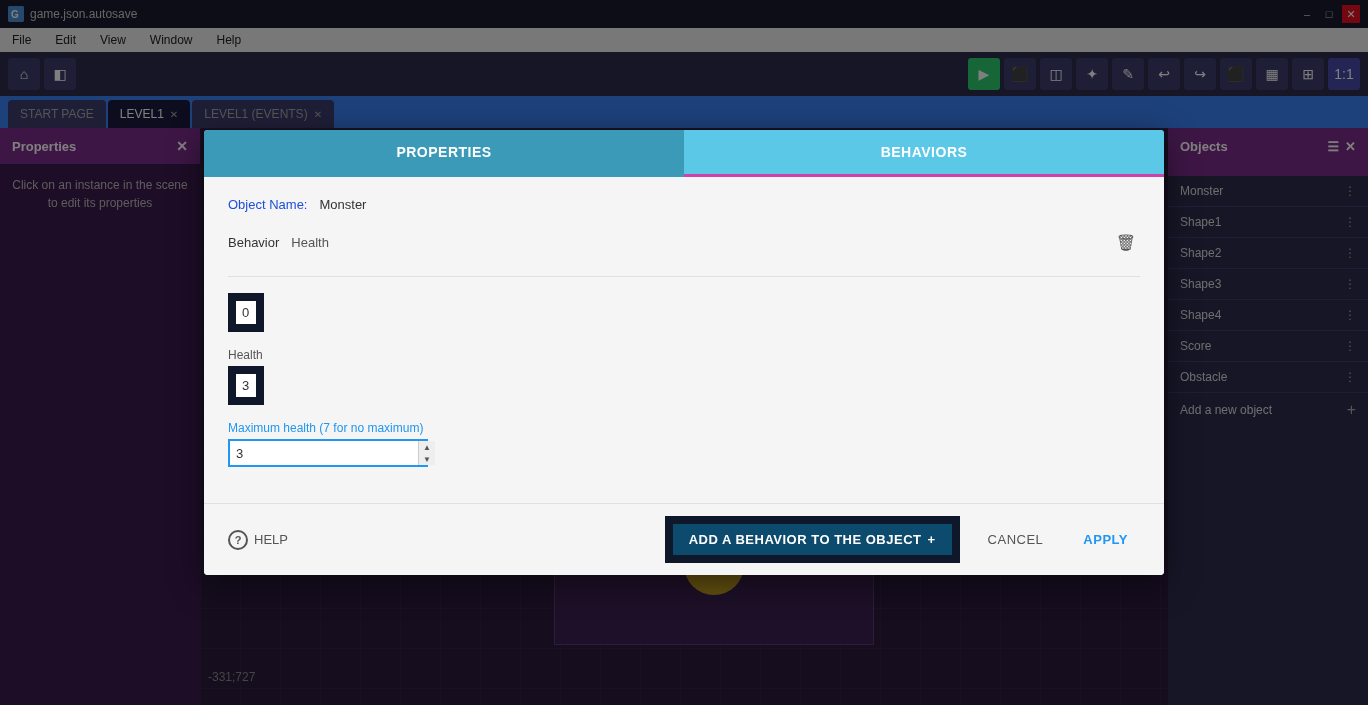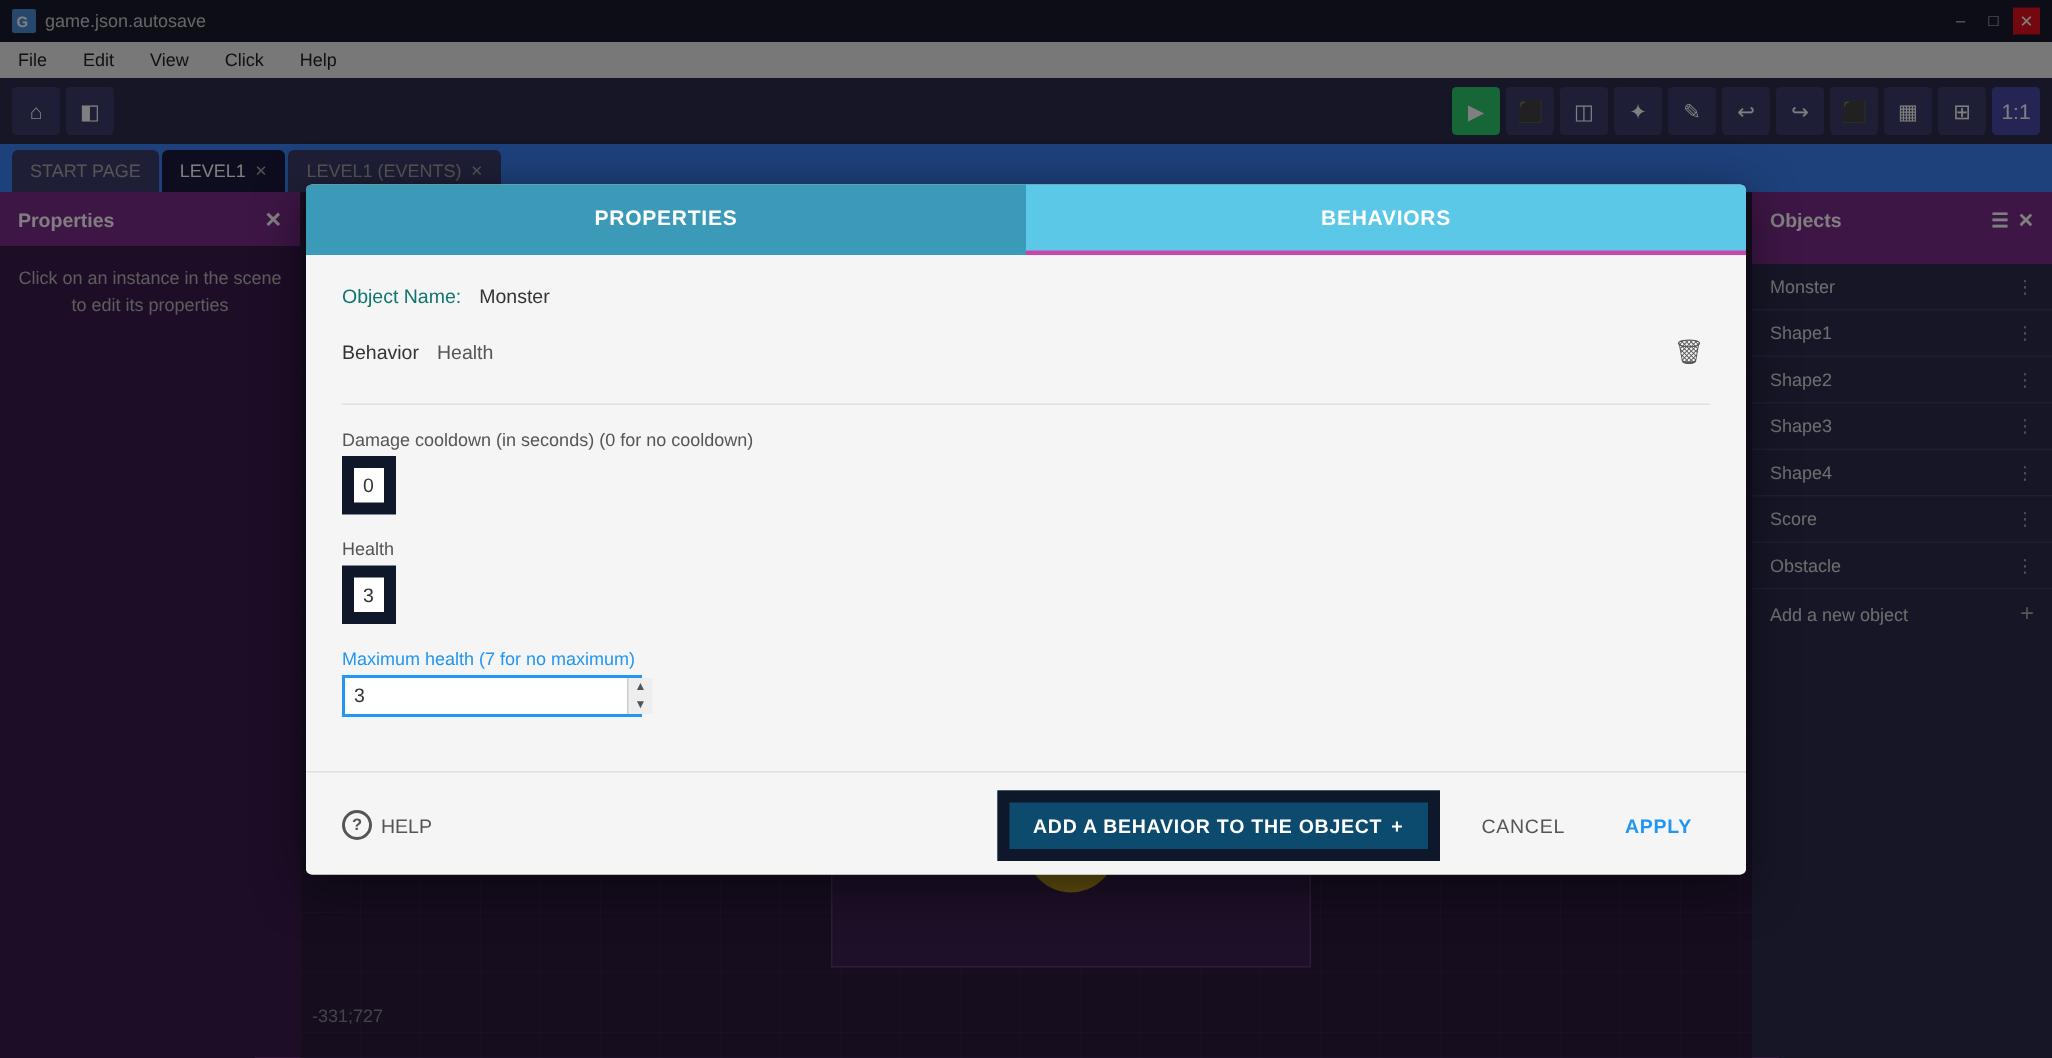--- a/index.html
+++ b/index.html
@@ -261,21 +261,21 @@
     }
     .field-label.blue { color: #2196F3; }
     .field-row-inline {
       display: flex;
       align-items: center;
       gap: 12px;
       margin-bottom: 16px;
     }
     .field-name {
       font-size: 13px;
-      color: #0f766e;
+      color: #1d4ed8;
       font-weight: 500;
     }
     .field-value {
       font-size: 13px;
       color: #333;
     }
     .behavior-row {
       display: flex;
       align-items: center;
       gap: 12px;
@@ -451,21 +451,21 @@
     <div class="titlebar-btn">–</div>
     <div class="titlebar-btn">□</div>
     <div class="titlebar-btn close">✕</div>
   </div>
 </div>
 
 <div class="menubar">
   <span class="menu-item">File</span>
   <span class="menu-item">Edit</span>
   <span class="menu-item">View</span>
-  <span class="menu-item">Click</span>
+  <span class="menu-item">Window</span>
   <span class="menu-item">Help</span>
 </div>
 
 <div class="toolbar">
   <div class="toolbar-left">
     <button class="toolbar-btn">⌂</button>
     <button class="toolbar-btn">◧</button>
   </div>
   <div class="toolbar-right">
     <button class="toolbar-btn green">▶</button>
@@ -584,21 +584,20 @@
 
       <div class="behavior-row">
         <span class="behavior-label">Behavior</span>
         <span class="behavior-name">Health</span>
         <div class="behavior-delete">🗑</div>
       </div>
 
       <hr class="divider">
 
       <div class="field-row">
-        <div class="field-label">Damage cooldown (in seconds) (0 for no cooldown)</div>
         <input class="input-field" type="text" value="0,8" style="">
       </div>
 
       <div class="field-row">
         <div class="field-label">Health</div>
         <input class="input-field" type="text" value="3" style="">
       </div>
 
       <div class="field-row">
         <div class="field-label blue">Maximum health (7 for no maximum)</div>

